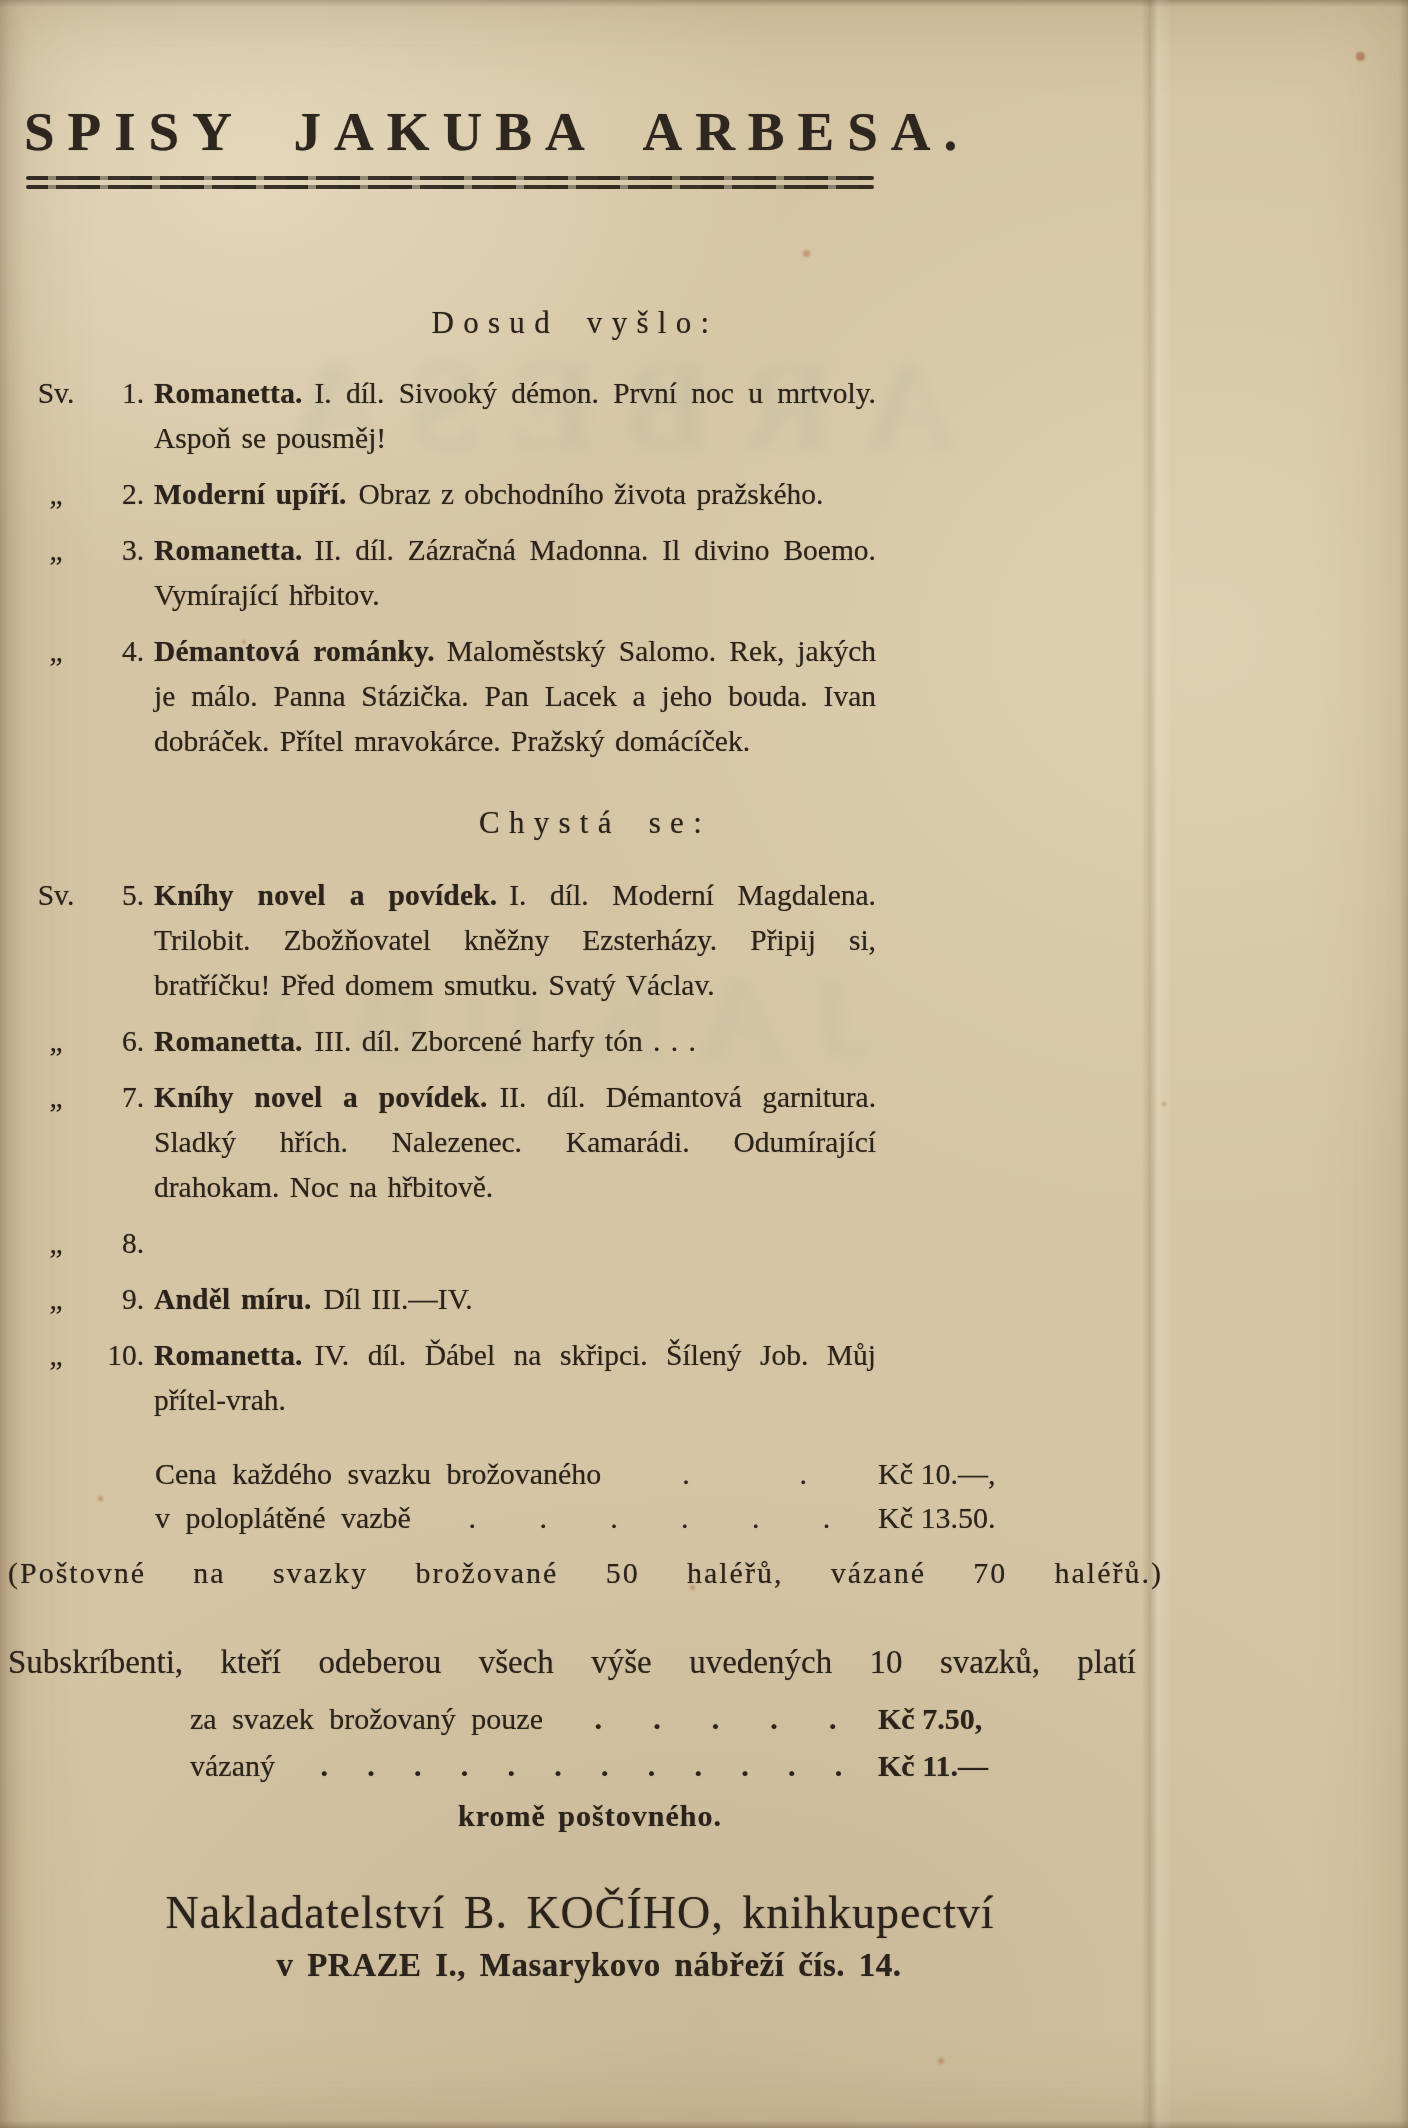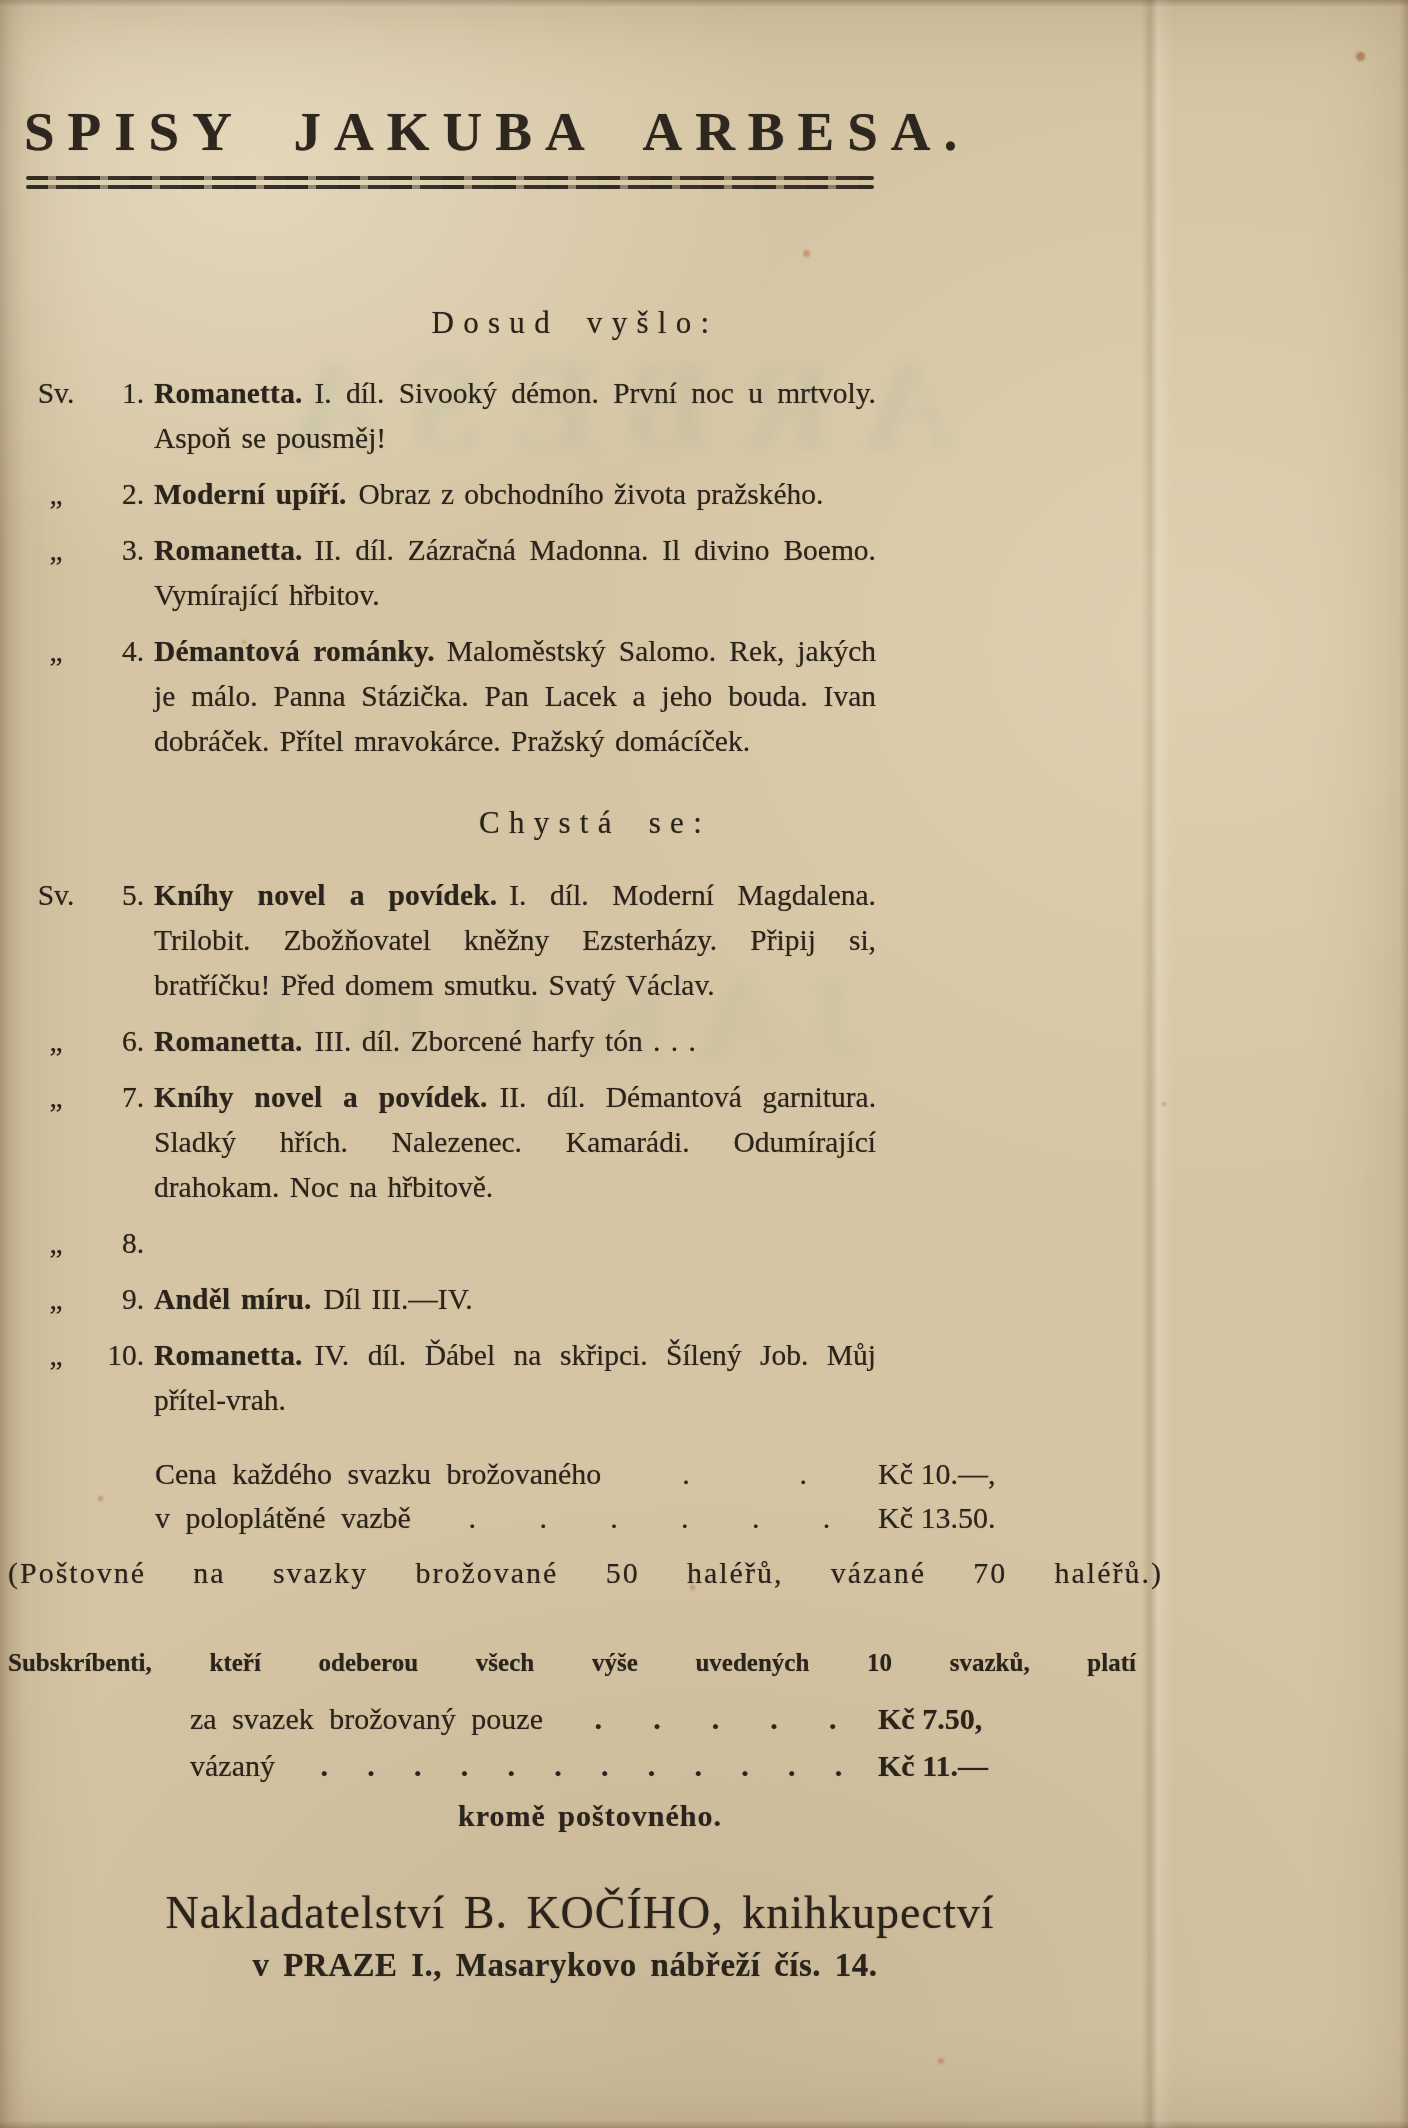--- a/index.html
+++ b/index.html
@@ -63,40 +63,40 @@
 
   .postage{
     top:1550px;left:8px;width:1155px;
     font-size:30px;line-height:45px;letter-spacing:2px;word-spacing:4px;
     text-align:justify;
   }
   .postage:after{ content:"";display:inline-block;width:100%; }
 
   .sub-intro{
     top:1640px;left:8px;width:1128px;
-    font-size:25px;line-height:45px;font-weight:700;
+    font-size:33px;line-height:45px;font-weight:400;
     text-align:justify;
   }
   .sub-intro:after{ content:"";display:inline-block;width:100%; }
   .sub-block{ left:190px;width:840px;font-size:30px;line-height:45px;font-weight:700; }
   .sub-row-1{ top:1696px; }
   .sub-row-2{ top:1743px; }
   .sub-outro{
     top:1793px;left:0;width:1180px;text-align:center;
     font-size:30px;line-height:45px;font-weight:700;letter-spacing:1px;word-spacing:4px;
   }
 
   .publisher-name{
     top:1883px;left:0;width:1160px;text-align:center;
     font-size:46px;line-height:60px;letter-spacing:1px;word-spacing:6px;
     color:#2a231c; text-shadow:0 0 1.3px rgba(50,35,22,.6);
   }
   .publisher-address{
     top:1942px;left:0;width:1130px;text-align:center;
-    font-size:33px;line-height:46px;font-weight:700;letter-spacing:.5px;word-spacing:5px;
+    font-size:33px;line-height:46px;font-weight:700;letter-spacing:.5px;word-spacing:5px;padding-left:24px;
   }
 
   .ghost{
     font-weight:700;color:rgba(125,160,140,.85);
     filter:blur(7px);opacity:.14;transform:scaleX(-1);
     letter-spacing:28px;white-space:nowrap;pointer-events:none;
   }
   .ghost-1{ top:330px;left:260px;font-size:130px; }
   .ghost-2{ top:950px;left:210px;font-size:120px;opacity:.11; }
 

